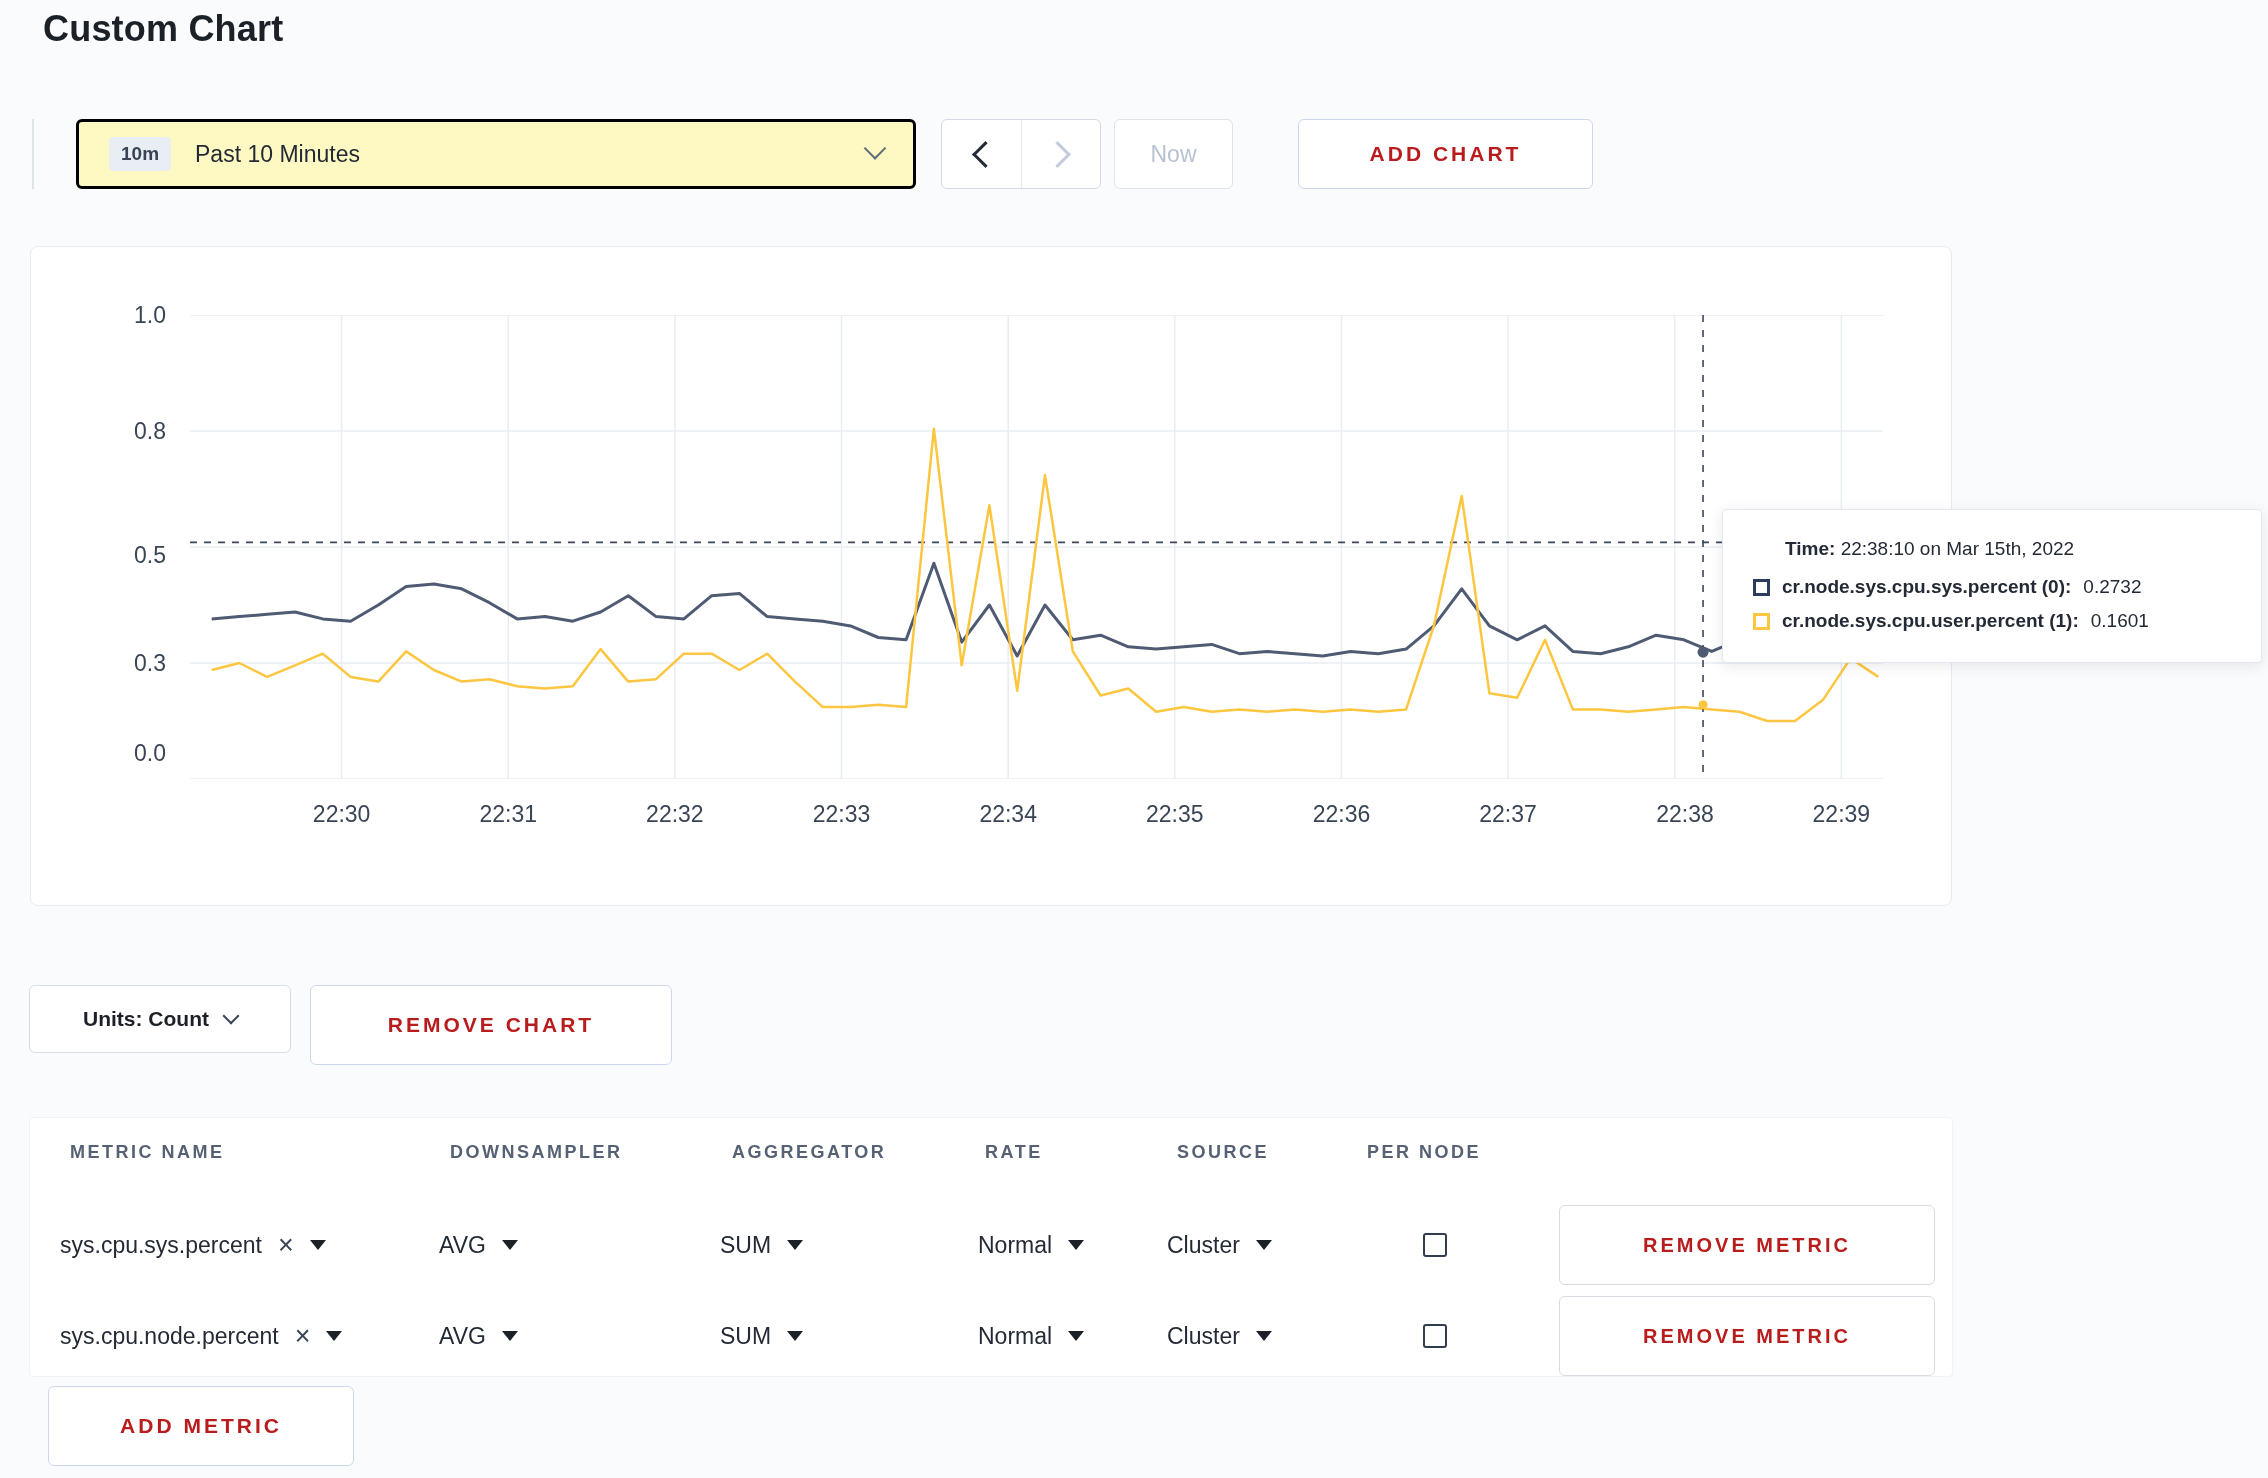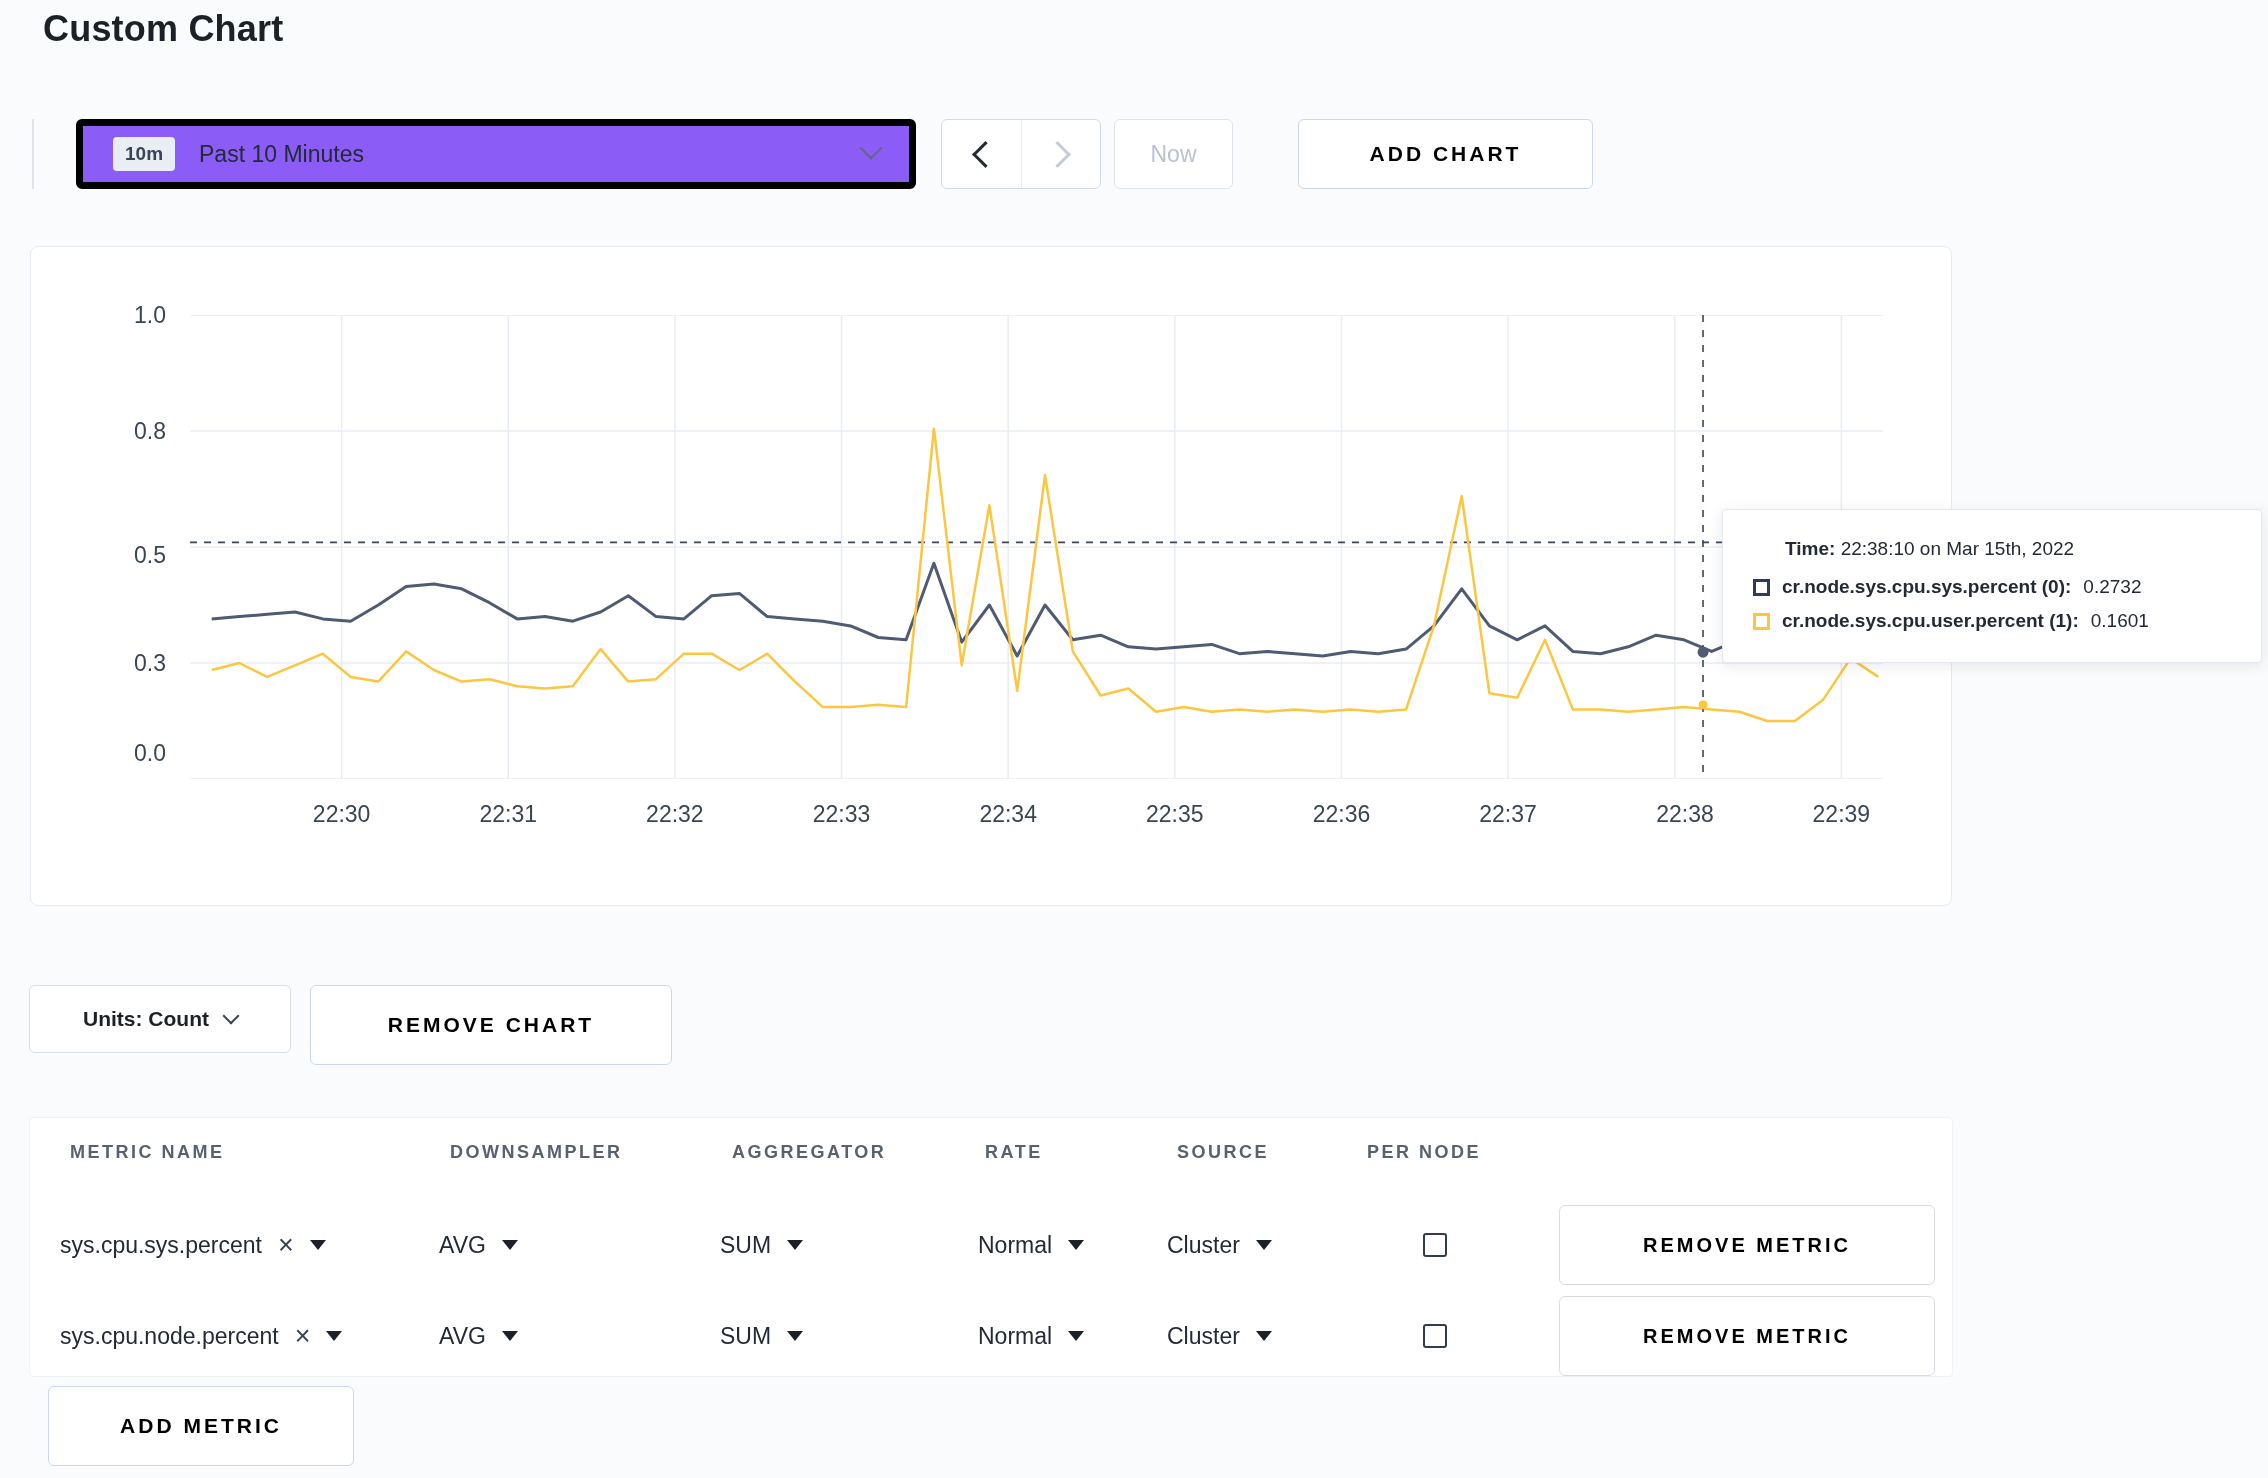--- a/index.html
+++ b/index.html
@@ -17,21 +17,21 @@
     position: absolute; left: 43px; top: 8px;
     font-size: 36px; font-weight: 600; color: #1c2128; letter-spacing: 0.2px;
   }
   .toolbar-divider {
     position: absolute; left: 32px; top: 119px; width: 2px; height: 70px; background: #dfe3ea;
   }
 
   
   .time-dropdown {
     position: absolute; left: 76px; top: 119px; width: 840px; height: 70px;
-    background: #8b5cf6; border: 7px solid #000000; border-radius: 6px;
+    background: #fef9c3; border: 3px solid #000000; border-radius: 6px;
     display: flex; align-items: center; padding: 0 30px; cursor: pointer;
   }
   .time-badge {
     background: #e9edf4; border-radius: 4px; padding: 6px 12px;
     font-size: 19px; font-weight: 700; color: #394455;
   }
   .time-label { margin-left: 24px; font-size: 23px; color: #242a35; }
   .chev { display: inline-block; border-style: solid; border-color: #5f6a7d; }
   .chev-down-lg {
     margin-left: auto; padding: 7px; border-width: 0 2.5px 2.5px 0;
@@ -51,21 +51,21 @@
   .chev-right { padding: 8px; border-color: #c5ccd9; border-width: 0 3px 3px 0; transform: rotate(-45deg); margin-right: 8px; }
   .now-btn {
     position: absolute; left: 1114px; top: 119px; width: 119px; height: 70px;
     background: #fff; border: 1px solid #dfe3ea; border-radius: 6px;
     font-family: "Liberation Sans", sans-serif;
     font-size: 23px; font-weight: 500; color: #b9c2d2; cursor: default;
   }
   .blue-btn {
     background: #fff; border: 1px solid #ccd7ef; border-radius: 6px;
     font-family: "Liberation Sans", sans-serif;
-    color: #000000; font-weight: 600; letter-spacing: 3px; cursor: pointer;
+    color: #b91c1c; font-weight: 600; letter-spacing: 3px; cursor: pointer;
     display: flex; align-items: center; justify-content: center;
   }
   .add-chart { position: absolute; left: 1298px; top: 119px; width: 295px; height: 70px; font-size: 21px; }
 
   
   .chart-card {
     position: absolute; left: 30px; top: 246px; width: 1922px; height: 660px;
     background: #fff; border: 1px solid #e7ebf1; border-radius: 8px;
   }
   #chart-svg { position: absolute; left: 159px; top: 68px; }

